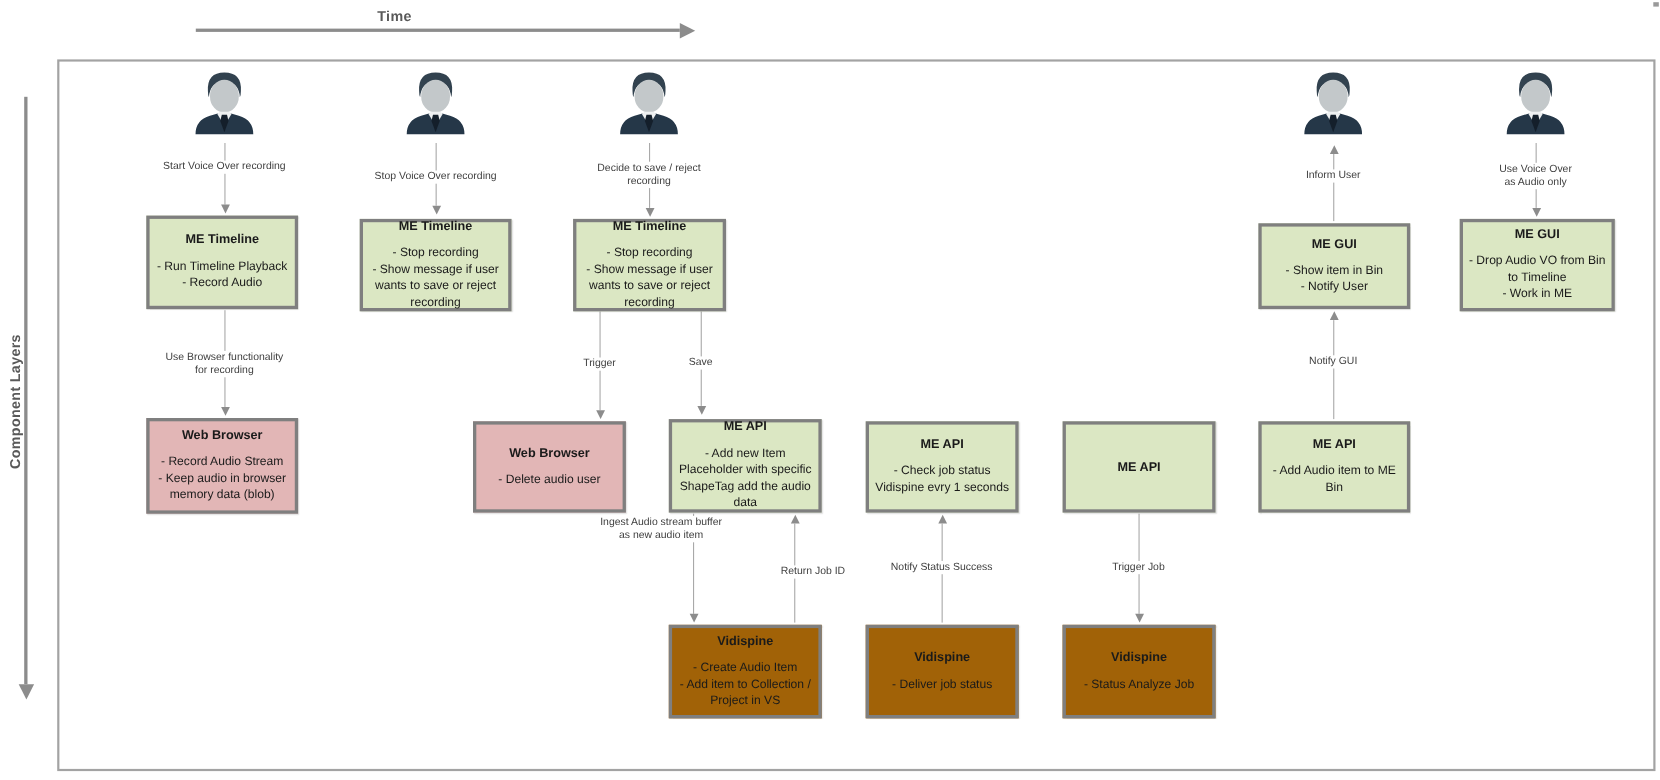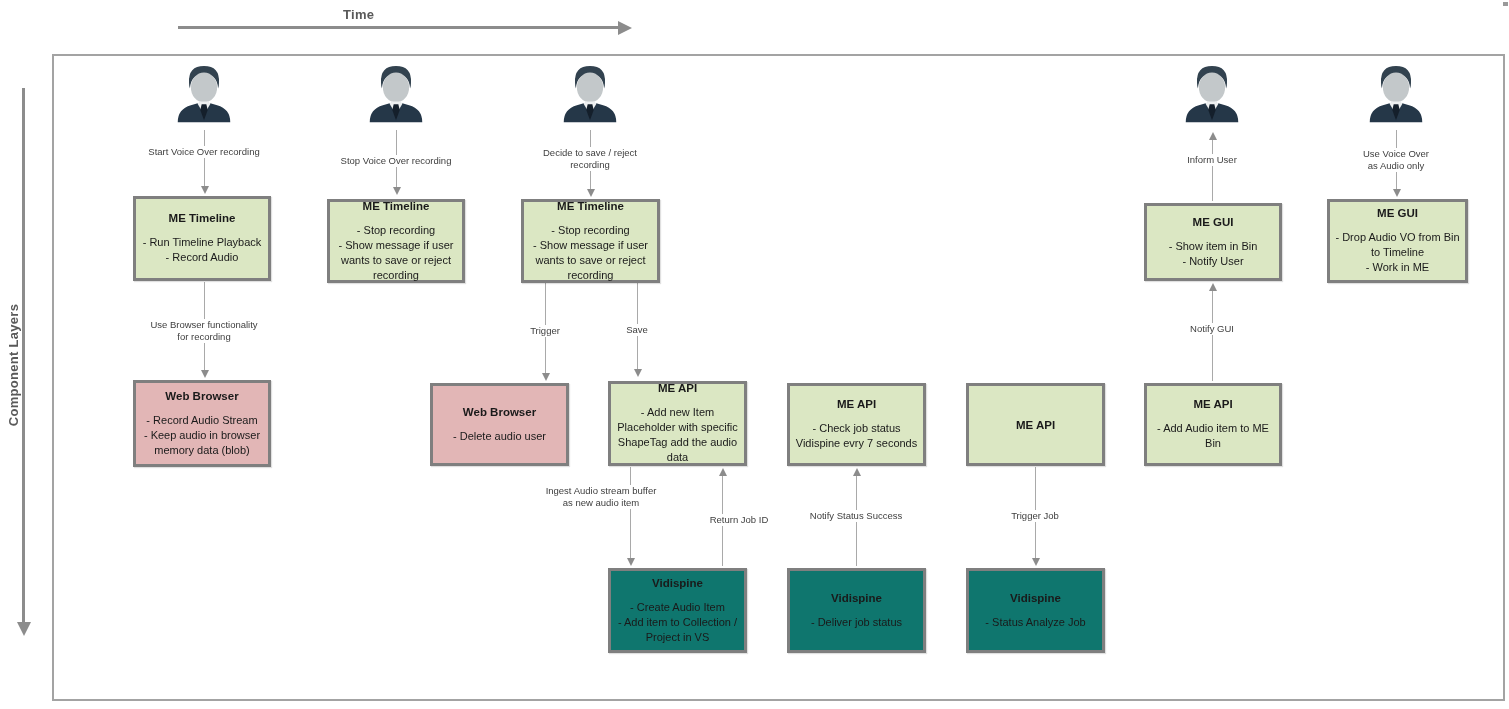--- a/index.html
+++ b/index.html
@@ -24,21 +24,21 @@
 
   
   .actor{position:absolute;width:60px;height:68px;}
 
   
   .box{position:absolute;box-sizing:border-box;border:3px solid #7f7f7f;
        display:flex;flex-direction:column;align-items:center;justify-content:center;
        gap:11px;padding:4px 5px;text-align:center;box-shadow:1px 1px 1px rgba(0,0,0,.12);}
   .box.green{background:#dbe7c3;}
   .box.red{background:#e2b6b6;}
-  .box.blue{background:#0f766e;justify-content:center;}
+  .box.blue{background:#a16207;justify-content:center;}
   .box-title{font-size:11.5px;font-weight:bold;}
   .box-body{font-size:11px;line-height:15px;white-space:pre-line;}
 
   
   .varrow{position:absolute;width:1px;background:#a9a9a9;}
   .varrow.down::after{content:"";position:absolute;left:-3.5px;bottom:-8px;width:0;height:0;
       border-left:4px solid transparent;border-right:4px solid transparent;border-top:8px solid #8c8c8c;}
   .varrow.up::before{content:"";position:absolute;left:-3.5px;top:-8px;width:0;height:0;
       border-left:4px solid transparent;border-right:4px solid transparent;border-bottom:8px solid #8c8c8c;}
 
@@ -110,21 +110,21 @@
 <div class="varrow down" style="left:1396px;top:130px;height:59px"></div>
 
 <div class="edge-label" style="left:204px;top:146px">Start Voice Over recording</div>
 <div class="edge-label" style="left:204px;top:319px">Use Browser functionality
 for recording</div>
 <div class="edge-label" style="left:396px;top:155px">Stop Voice Over recording</div>
 <div class="edge-label" style="left:590px;top:147px">Decide to save / reject
 recording</div>
 <div class="edge-label" style="left:545px;top:325px">Trigger</div>
 <div class="edge-label" style="left:637px;top:324px">Save</div>
-<div class="edge-label" style="left:601px;top:485px">Ingest Audio stream buffer
+<div class="edge-label" style="left:601px;top:469px">Ingest Audio stream buffer
 as new audio item</div>
 <div class="edge-label" style="left:739px;top:514px">Return Job ID</div>
 <div class="edge-label" style="left:856px;top:510px">Notify Status Success</div>
 <div class="edge-label" style="left:1035px;top:510px">Trigger Job</div>
 <div class="edge-label" style="left:1212px;top:323px">Notify GUI</div>
 <div class="edge-label" style="left:1212px;top:154px">Inform User</div>
 <div class="edge-label" style="left:1396px;top:148px">Use Voice Over
 as Audio only</div>
 
 <div class="box green" style="left:133px;top:196px;width:138px;height:85px">
@@ -150,21 +150,21 @@
 <div class="box red" style="left:430px;top:383px;width:139px;height:83px">
   <div class="box-title">Web Browser</div>
   <div class="box-body">- Delete audio user</div>
 </div>
 <div class="box green" style="left:608px;top:381px;width:139px;height:85px">
   <div class="box-title">ME API</div>
   <div class="box-body">- Add new Item Placeholder with specific ShapeTag  add the audio data</div>
 </div>
 <div class="box green" style="left:787px;top:383px;width:139px;height:83px">
   <div class="box-title">ME API</div>
-  <div class="box-body">- Check job status Vidispine evry 7 seconds</div>
+  <div class="box-body">- Check job status Vidispine evry 1 seconds</div>
 </div>
 <div class="box green" style="left:966px;top:383px;width:139px;height:83px">
   <div class="box-title">ME API</div>
 </div>
 <div class="box green" style="left:1144px;top:203px;width:138px;height:78px">
   <div class="box-title">ME GUI</div>
   <div class="box-body">- Show item in Bin
 - Notify User</div>
 </div>
 <div class="box green" style="left:1144px;top:383px;width:138px;height:83px">

